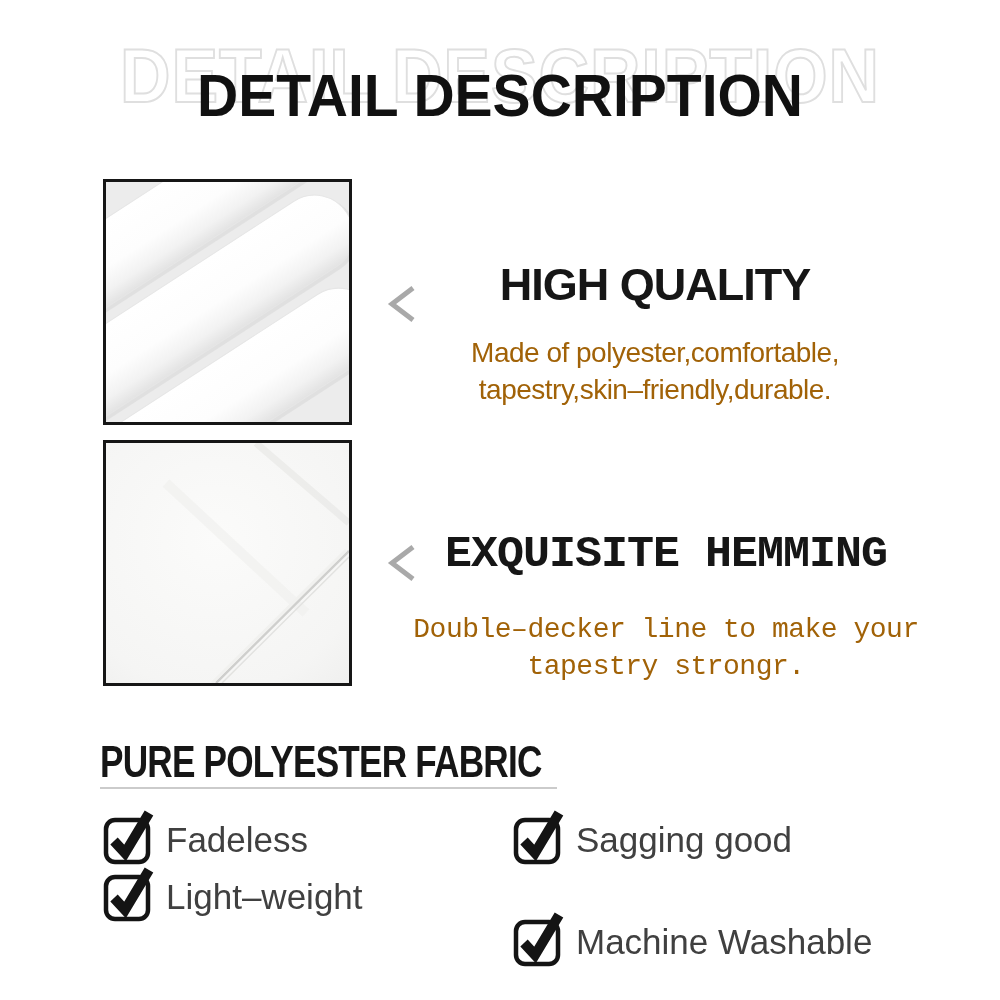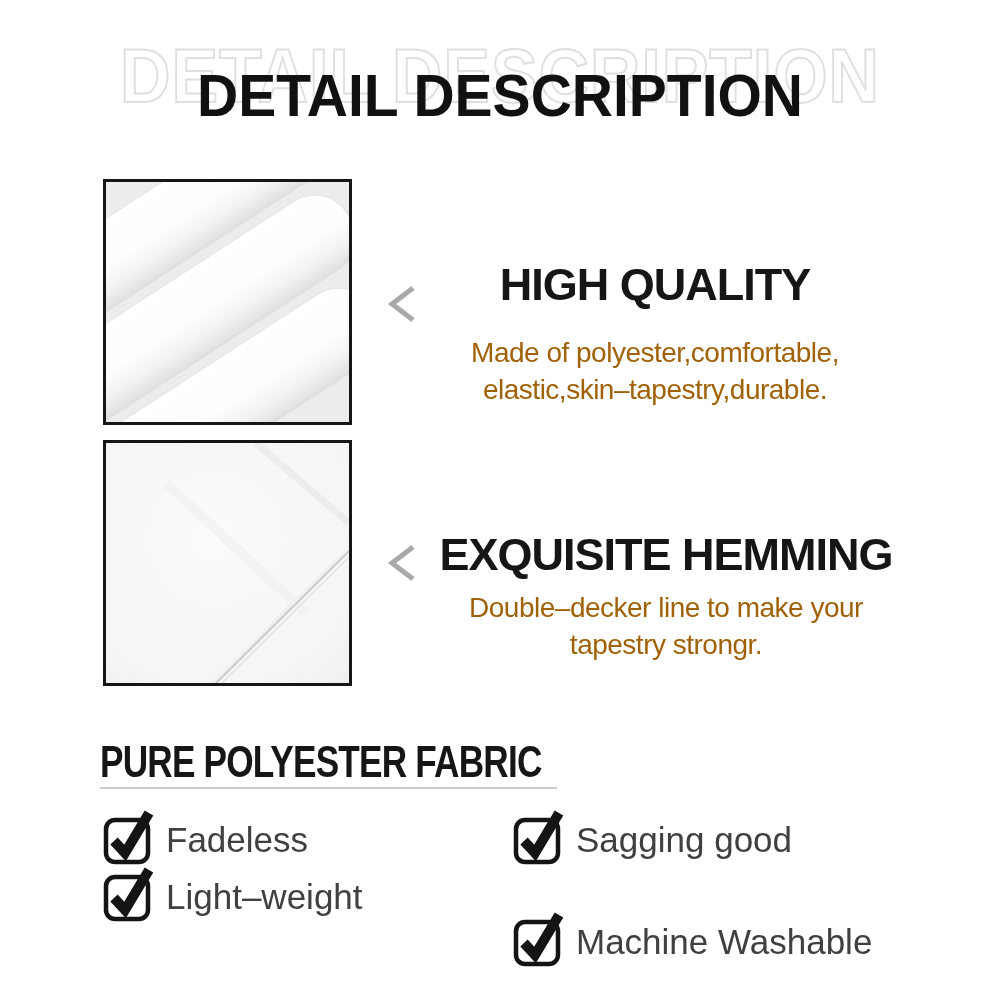--- a/index.html
+++ b/index.html
@@ -29,27 +29,27 @@
   .photo svg{display:block;}
   .photo-1{top:179px;}
   .photo-2{top:440px;}
   
   .chevron{position:absolute;left:387px;width:30px;height:40px;}
   .chevron-1{top:284px;}
   .chevron-2{top:543px;}
   
   .section{position:absolute;text-align:center;}
   .section-1{left:405px;top:222px;width:500px;}
-  .section-2{left:398px;top:492px;width:536px;}
+  .section-2{left:398px;top:492px;width:536px;font-family:Liberation Mono, monospace;}
   .section-heading{
     font-size:45px;font-weight:bold;color:#161616;line-height:1;
     letter-spacing:-1px;white-space:nowrap;margin-top:40px;
   }
   .section-body{margin-top:27px;font-size:28px;color:#a16207;line-height:37px;letter-spacing:-0.5px;}
-  .section-2 .section-body{margin-top:12px;}
+  .section-2 .section-body{margin-top:34px;}
   
   .features-heading{
     position:absolute;left:100px;top:740px;
     font-size:44px;font-weight:bold;color:#161616;line-height:1;
     letter-spacing:-1px;white-space:nowrap;
     transform:scaleX(0.8);transform-origin:left center;
   }
   .features-underline{
     position:absolute;left:100px;top:787px;width:457px;height:2px;background:#cbcbcb;
   }
@@ -98,21 +98,21 @@
   <div class="chevron chevron-1">
     <svg width="30" height="40" viewBox="0 0 30 40">
       <polyline points="26,4 5,20 26,36" fill="none" stroke="#a9a9a9" stroke-width="5"></polyline>
     </svg>
   </div>
 
   <div class="section section-1">
     <div class="section-heading">HIGH QUALITY</div>
     <div class="section-body">
       <div>Made of polyester,comfortable,</div>
-      <div>elastic,skin–tapestry,durable.</div>
+      <div>tapestry,skin–friendly,durable.</div>
     </div>
   </div>
 
   <div class="photo photo-2">
     <svg width="243" height="240" viewBox="0 0 243 240">
       <defs>
         <radialGradient id="clothGrad" cx="0.45" cy="0.4" r="0.9">
           <stop offset="0" stop-color="#fbfbfa"></stop>
           <stop offset="0.7" stop-color="#f5f5f4"></stop>
           <stop offset="1" stop-color="#ededec"></stop>

